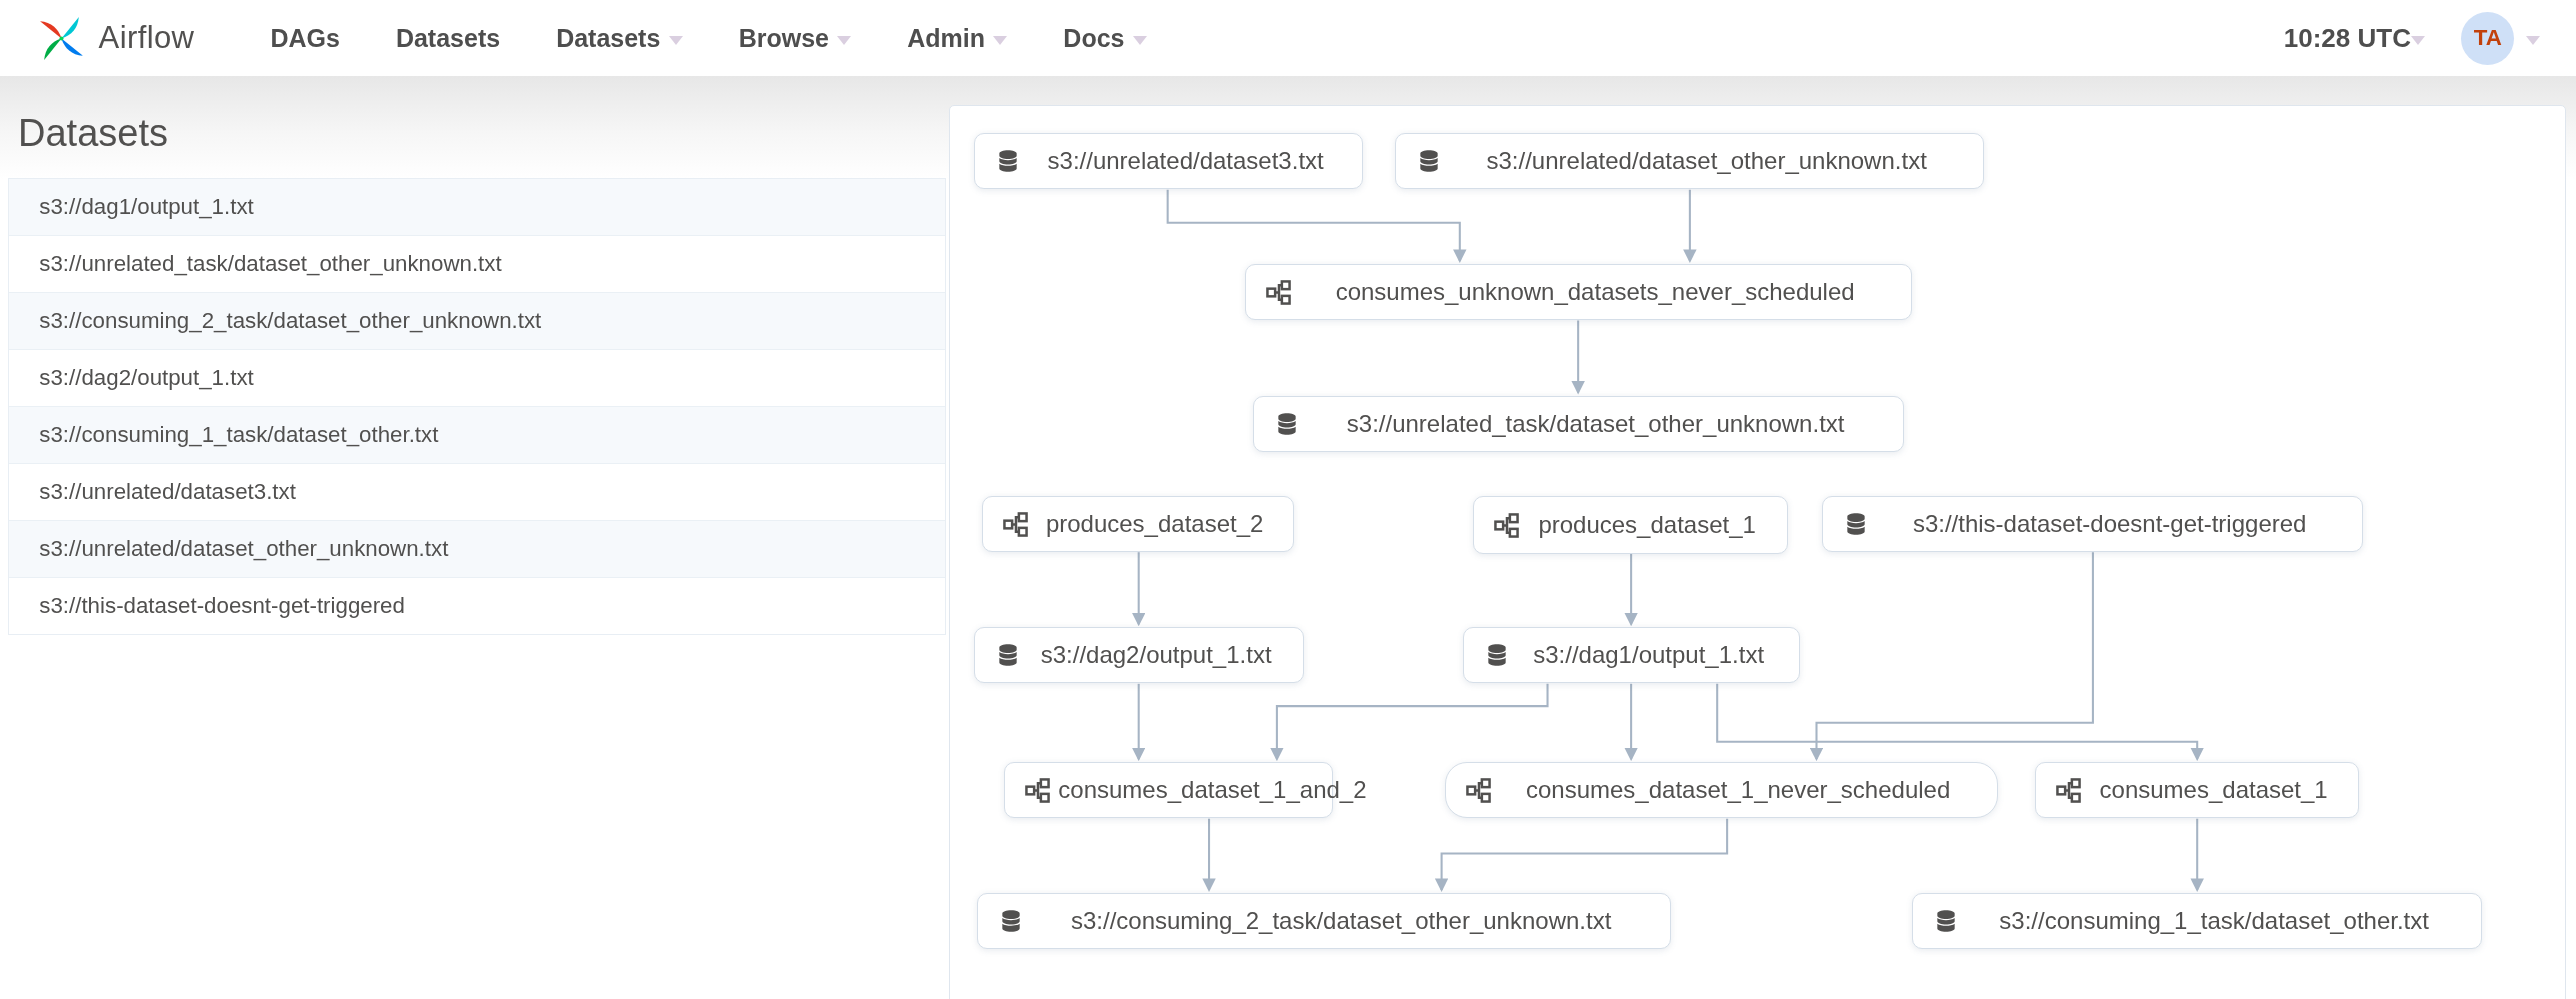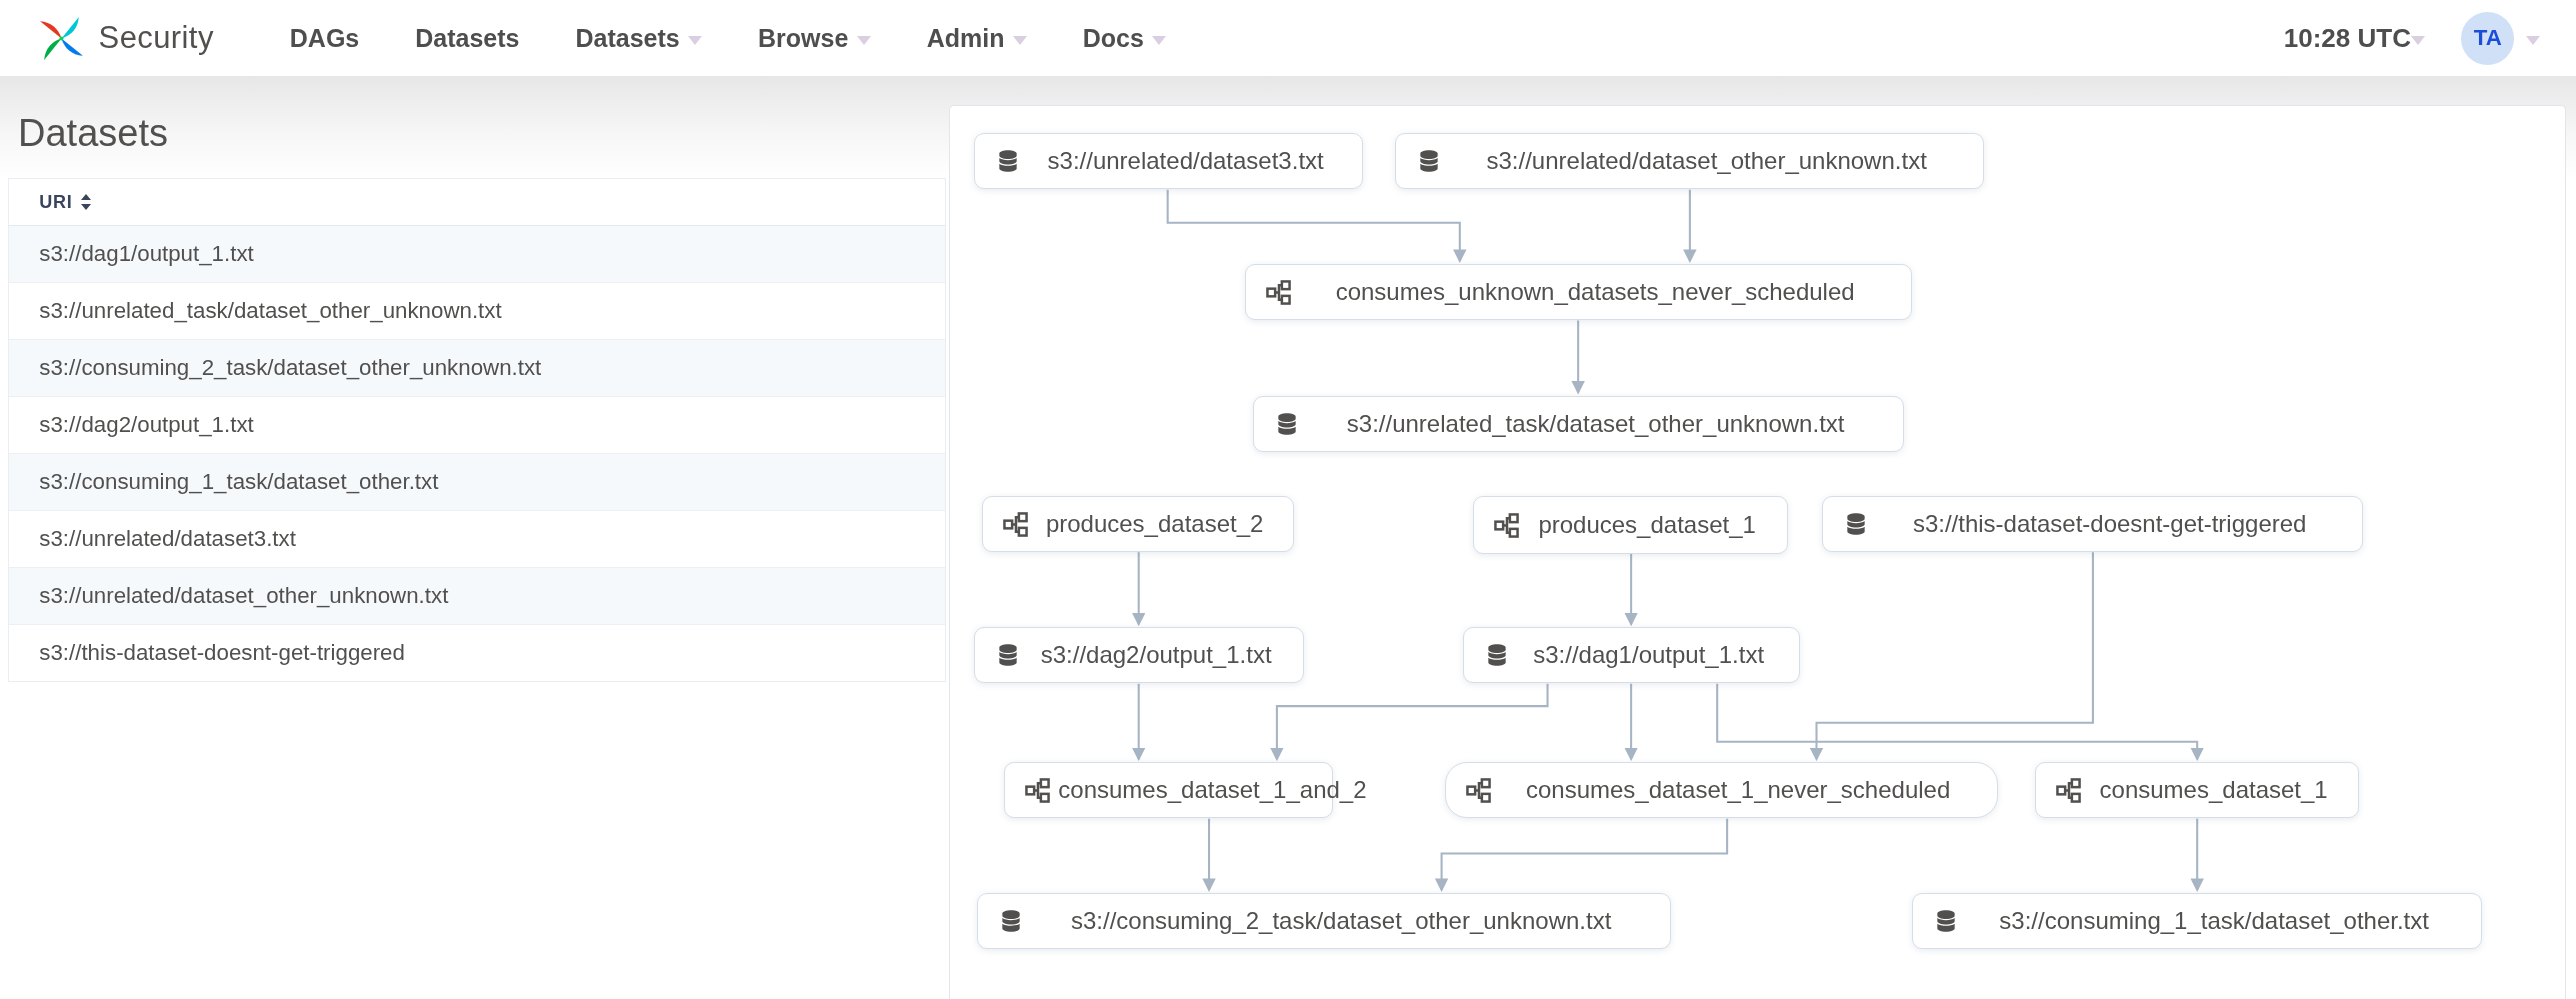--- a/index.html
+++ b/index.html
@@ -21,21 +21,21 @@
   .brand-name{font-size:31px;color:#51504f;letter-spacing:0.4px;}
   .main-nav{display:flex;align-items:flex-start;gap:56px;margin-left:76px;}
   .nav-item{display:flex;align-items:center;gap:8.3px;cursor:pointer;}
   .nav-item span.lbl{font-size:25px;font-weight:700;color:#4e4e4e;}
   .caret{width:0;height:0;border-left:7.4px solid transparent;border-right:7.4px solid transparent;border-top:9px solid #dacfe0;margin-top:5px;}
   .nav-right{margin-left:auto;display:flex;align-items:center;gap:21.5px;}
   .clock-wrap{display:flex;align-items:center;}
   .clock{font-size:26px;font-weight:700;color:#4e4e4e;}
   .avatar-wrap{display:flex;align-items:center;gap:11.6px;margin-left:15px;}
   .avatar{width:53px;height:53px;border-radius:50%;background:#cfe0f7;display:flex;align-items:center;justify-content:center;
-    font-size:22.3px;font-weight:700;color:#1d4ed8;}
+    font-size:22.3px;font-weight:700;color:#c2410c;}
   
   .left-panel{position:absolute;left:0;top:76px;width:949px;z-index:1;}
   .page-title{font-size:38px;font-weight:400;color:#51504f;margin:36px 0 23px 18px;}
   .ds-table{margin-left:8.3px;width:938px;border:0.8px solid #e8eef4;box-sizing:border-box;background:#fff;}
   .ds-thead{height:46px;display:flex;align-items:center;padding-left:30px;border-bottom:0.8px solid #e2e9f0;cursor:pointer;}
   .ds-th{font-size:18px;font-weight:700;color:#39455c;letter-spacing:0.7px;}
   .sort-icon{display:inline-flex;flex-direction:column;gap:3.3px;margin-left:8.3px;vertical-align:middle;}
   .sort-icon i{display:block;width:0;height:0;border-left:5.8px solid transparent;border-right:5.8px solid transparent;}
   .sort-icon .up{border-bottom:6.6px solid #39455c;}
   .sort-icon .dn{border-top:6.6px solid #39455c;}
@@ -65,21 +65,21 @@
 
   <div class="navbar">
     <div class="brand">
       <svg class="brand-logo" viewBox="0 0 100 100">
         <path d="M50,50 L8,16 C30,18 44,30 50,50 Z" fill="#e43921"></path>
         <path d="M50,50 L84,8 C82,30 70,44 50,50 Z" fill="#00c7d4"></path>
         <path d="M50,50 L92,84 C70,82 56,70 50,50 Z" fill="#017cee"></path>
         <path d="M50,50 L16,92 C18,70 30,56 50,50 Z" fill="#00ad46"></path>
         <circle cx="50" cy="50" r="4" fill="#04d659"></circle>
       </svg>
-      <span class="brand-name">Security</span>
+      <span class="brand-name">Airflow</span>
     </div>
     <nav class="main-nav">
         <div class="nav-item">
           <span class="lbl">DAGs</span>
         </div>
         <div class="nav-item">
           <span class="lbl">Datasets</span>
         </div>
         <div class="nav-item">
           <span class="lbl">Datasets</span>
@@ -107,27 +107,20 @@
         <div class="avatar">TA</div>
         <span class="caret"></span>
       </div>
     </div>
   </div>
   <div class="nav-shadow"></div>
 
   <div class="left-panel">
     <h1 class="page-title">Datasets</h1>
     <div class="ds-table">
-      <div class="ds-thead">
-        <span class="ds-th">URI</span>
-        <span class="sort-icon">
-            <i class="up"></i>
-            <i class="dn"></i>
-          </span>
-      </div>
       <div class="ds-rows">
           <div class="ds-row">
             <span class="ds-cell">s3://dag1/output_1.txt</span>
           </div>
           <div class="ds-row">
             <span class="ds-cell">s3://unrelated_task/dataset_other_unknown.txt</span>
           </div>
           <div class="ds-row">
             <span class="ds-cell">s3://consuming_2_task/dataset_other_unknown.txt</span>
           </div>

